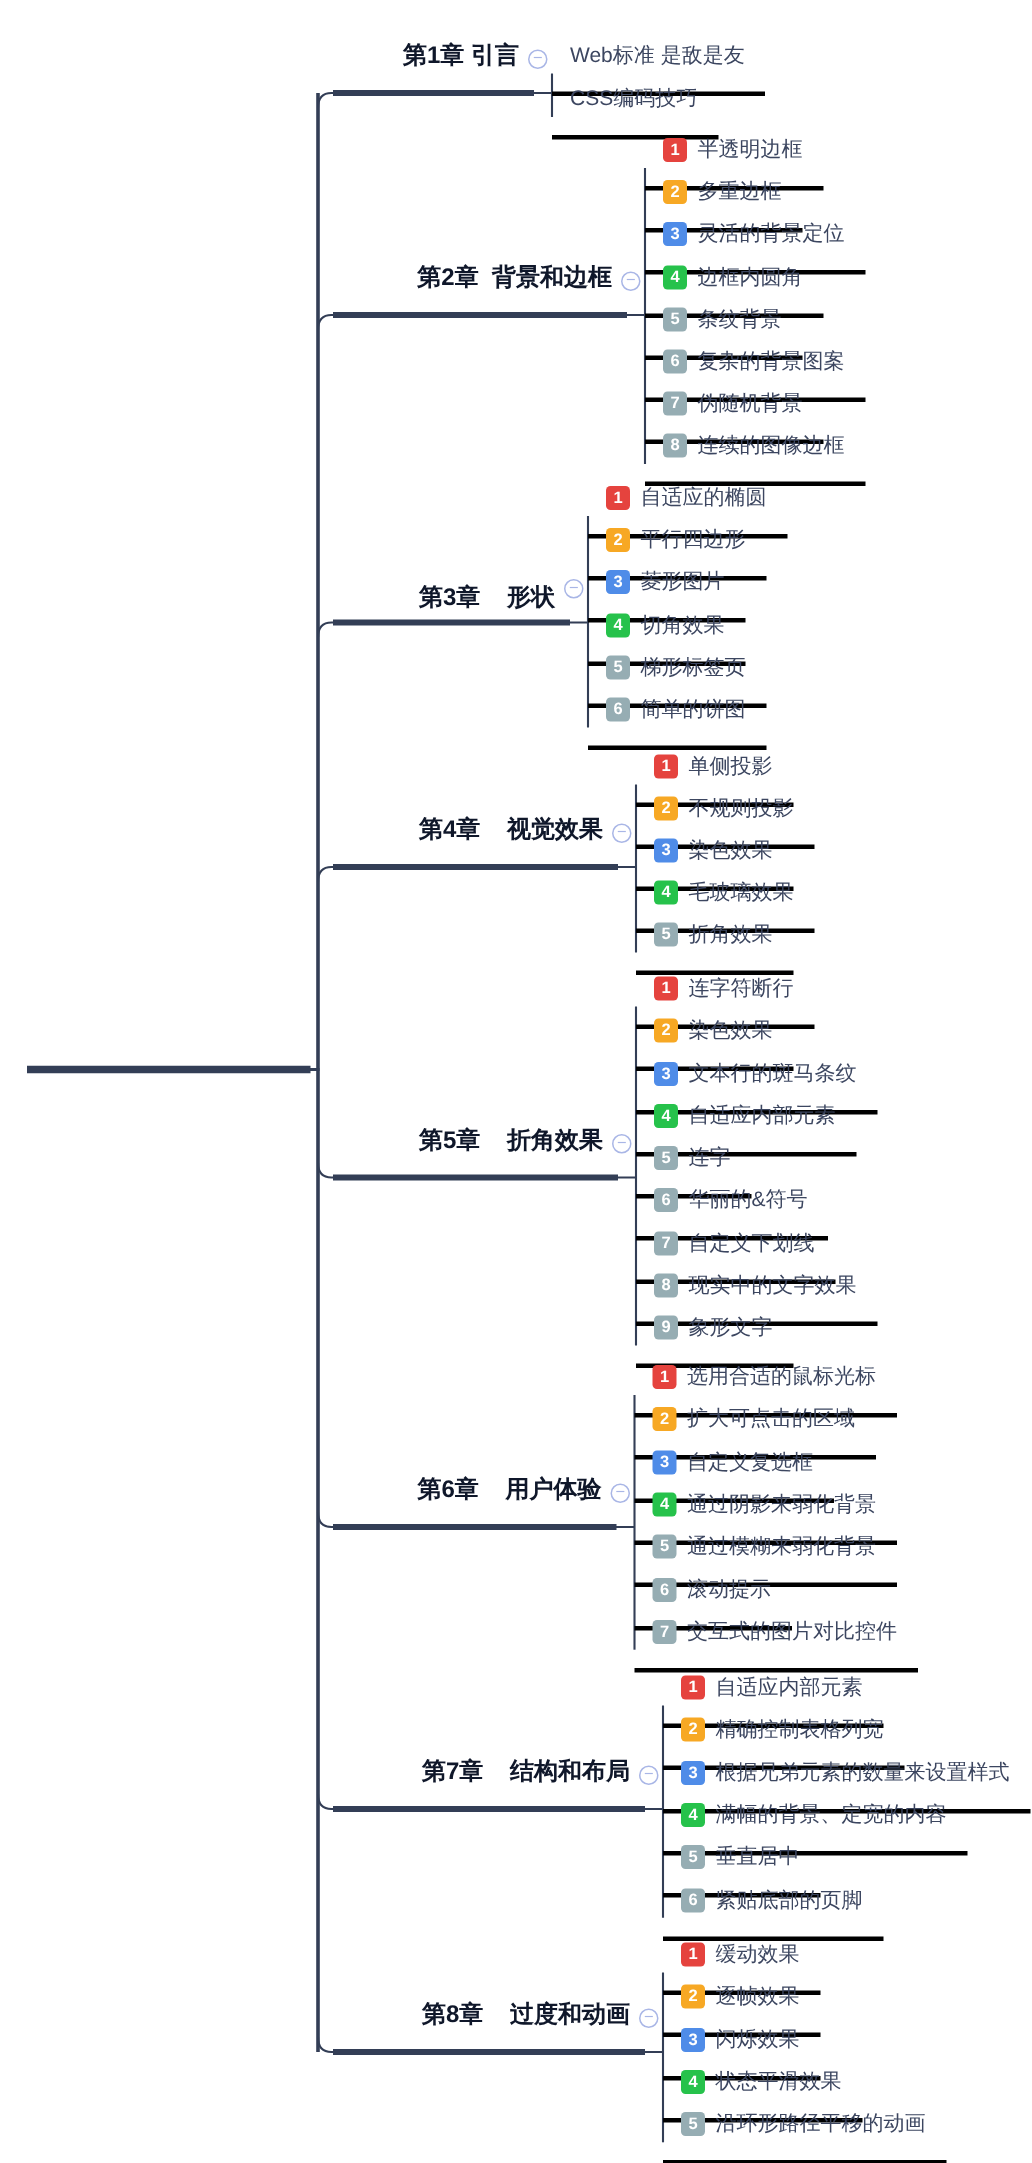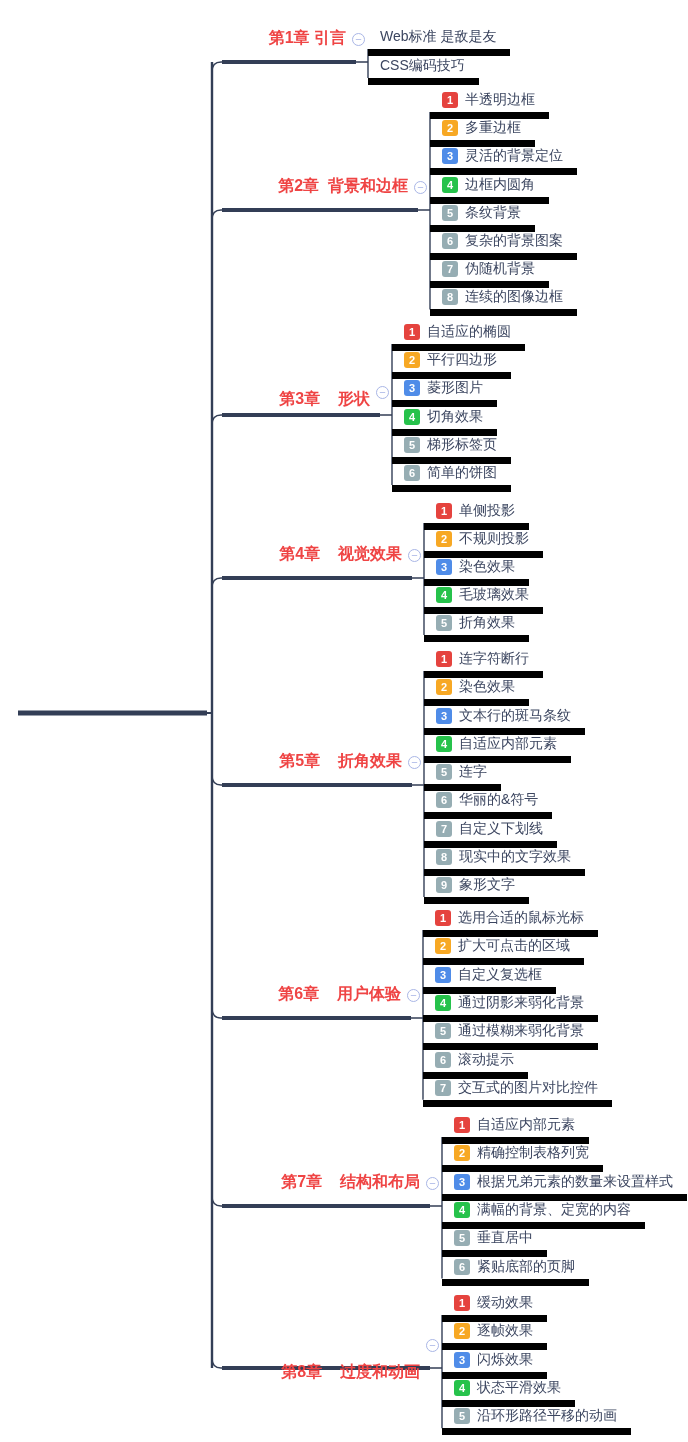--- a/index.html
+++ b/index.html
@@ -7,31 +7,31 @@
     position:relative;width:688px;height:1442px;background:#ffffff;
     font-family:"Liberation Sans","DejaVu Sans",sans-serif;overflow:hidden;
   }
   #wires{position:absolute;left:0;top:0;}
   .root-title{
     position:absolute;font-weight:bold;font-size:30px;line-height:38px;
     color:#2e3a52;text-align:center;letter-spacing:1px;cursor:default;
   }
   .chapter-title{
     position:absolute;font-weight:bold;font-size:16px;line-height:22px;
-    color:#ef4444;text-align:right;white-space:pre;cursor:default;
+    color:#0f172a;text-align:right;white-space:pre;cursor:default;
   }
   .collapse{
     position:absolute;width:13px;height:13px;box-sizing:border-box;
     border:1px solid #a9b6e6;border-radius:50%;background:#fff;
     color:#a9b6e6;font-size:11px;line-height:10px;text-align:center;
     cursor:pointer;z-index:3;
   }
   .topic{
     position:absolute;display:inline-flex;align-items:center;height:24px;
-    padding:0 14px 0 12px;border-bottom:7px solid #000000;z-index:2;background:transparent;justify-content:flex-end;
+    padding:0 14px 12px 12px;border-bottom:3px solid #000000;z-index:2;background:transparent;justify-content:flex-end;
   }
   .topic .badge{
     width:16px;height:16px;border-radius:3px;flex:0 0 auto;
     color:#ffffff;font-size:11px;font-weight:bold;line-height:16px;text-align:center;
     margin-right:7px;
   }
   .topic .lbl{font-size:14px;color:#3c4660;white-space:pre;}
 </style>
 </head>
 <body>
@@ -244,21 +244,21 @@
         <span class="lbl">满幅的背景、定宽的内容</span>
       </div>
       <div class="topic" style="left: 442px; top: 1226.2px;">
         <span class="badge" style="background: rgb(150, 173, 179);">5</span>
         <span class="lbl">垂直居中</span>
       </div>
       <div class="topic" style="left: 442px; top: 1254.5px;">
         <span class="badge" style="background: rgb(150, 173, 179);">6</span>
         <span class="lbl">紧贴底部的页脚</span>
       </div>
-      <div class="chapter-title" style="left: 222px; top: 1333px; width: 198px; margin-top: 28px;">第8章    过度和动画</div>
+      <div class="chapter-title" style="left: 222px; top: 1333px; width: 198px;">第8章    过度和动画</div>
       <div class="collapse" style="left: 426px; top: 1339px;">−</div>
       <div class="topic" style="left: 442px; top: 1291px;">
         <span class="badge" style="background: rgb(229, 67, 62);">1</span>
         <span class="lbl">缓动效果</span>
       </div>
       <div class="topic" style="left: 442px; top: 1319.3px;">
         <span class="badge" style="background: rgb(247, 168, 36);">2</span>
         <span class="lbl">逐帧效果</span>
       </div>
       <div class="topic" style="left: 442px; top: 1347.6px;">

